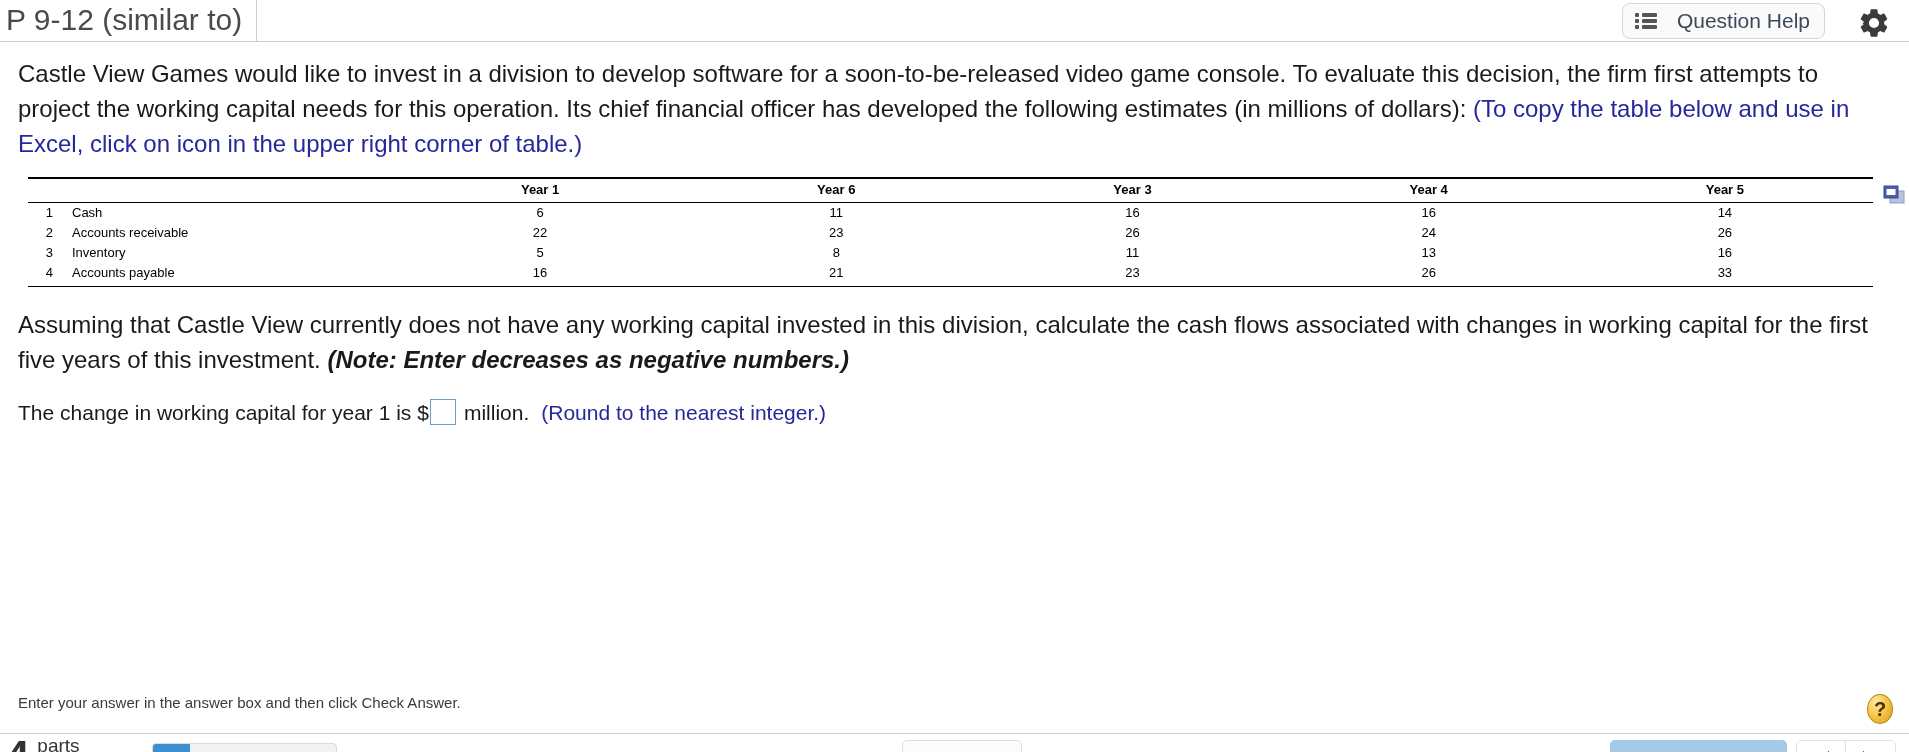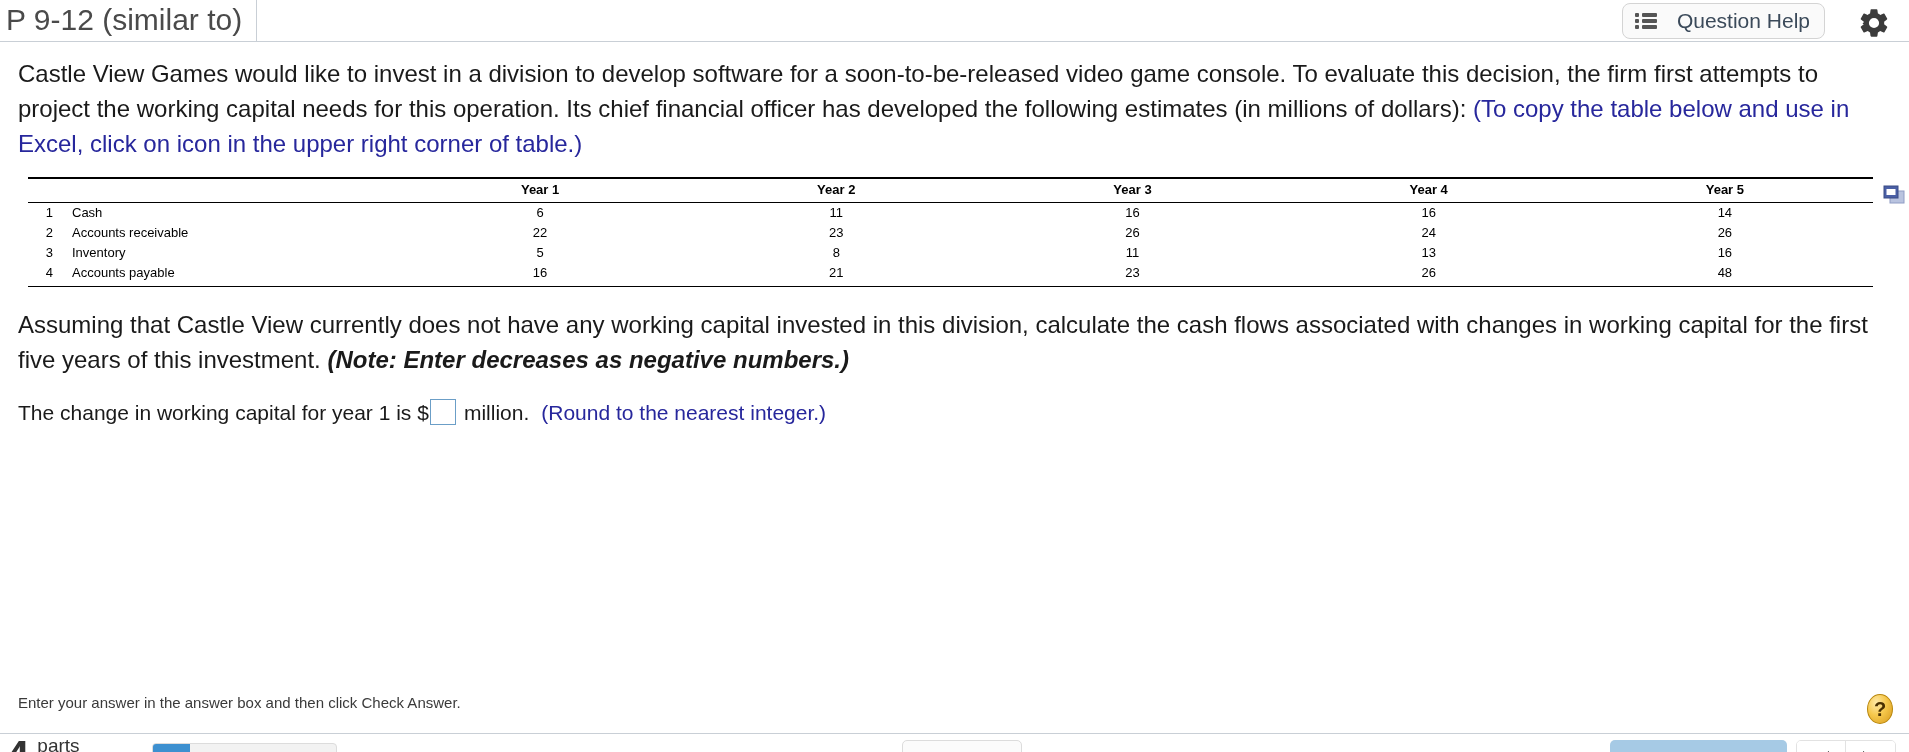--- a/index.html
+++ b/index.html
@@ -340,21 +340,21 @@
           <rect x="3.5" y="4" width="9" height="6" fill="#ffffff"></rect>
         </svg>
       </span>
 
       <table class="dt">
         <thead>
           <tr>
             <th class="rownum"></th>
             <th class="label"></th>
             <th>Year 1</th>
-            <th>Year 2</th>
+            <th>Year 6</th>
             <th>Year 3</th>
             <th>Year 4</th>
             <th>Year 5</th>
           </tr>
         </thead>
         <tbody>
           <tr>
             <td class="rownum">1</td>
             <td class="label">Cash</td>
             <td>6</td>
@@ -381,21 +381,21 @@
             <td>13</td>
             <td>16</td>
           </tr>
           <tr>
             <td class="rownum">4</td>
             <td class="label">Accounts payable</td>
             <td>16</td>
             <td>21</td>
             <td>23</td>
             <td>26</td>
-            <td>48</td>
+            <td>33</td>
           </tr>
         </tbody>
       </table>
     </div>
 
     <p class="para" style="margin-top:20px;">
       <span>Assuming that Castle View currently does not have any working capital invested in this division, calculate the cash flows associated with changes in working capital for the first five years of this investment.</span>
       <span class="ital">(Note: Enter decreases as negative numbers.)</span>
     </p>
 

